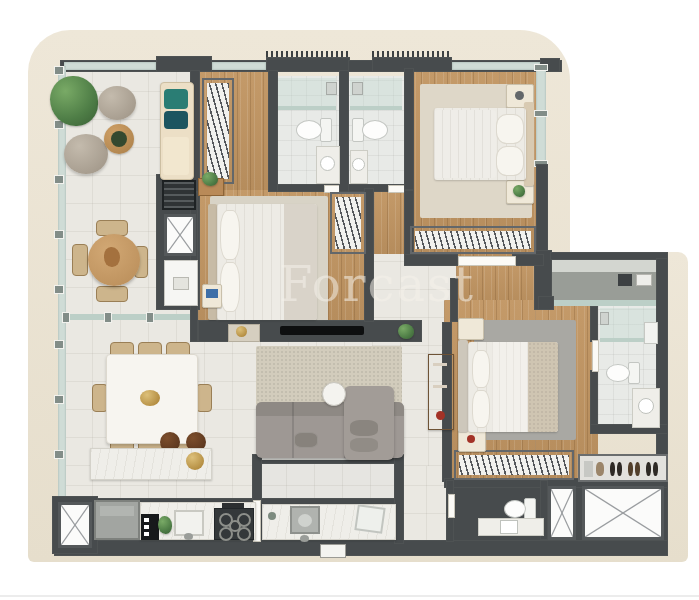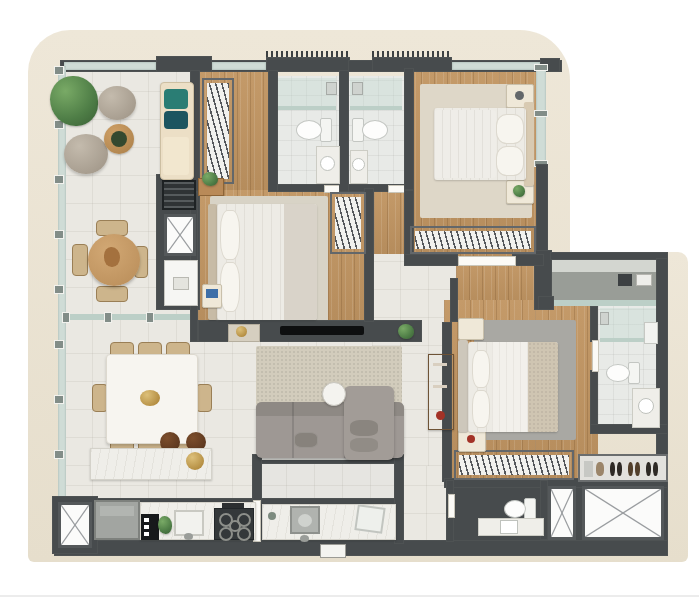--- a/index.html
+++ b/index.html
@@ -363,15 +363,16 @@
 
   <div class="abs marbletop" style="left:262px;top:504px;width:132px;height:34px"></div>
   <div class="abs" style="left:290px;top:506px;width:30px;height:28px;background:#b0b3af;border:2px solid #8e918d;box-sizing:border-box">
     <div class="abs" style="left:6px;top:6px;width:14px;height:13px;border-radius:50%;background:#cfd2ce"></div>
   </div>
   <div class="abs" style="left:300px;top:535px;width:9px;height:7px;border-radius:50%;background:#9a9d99"></div>
   <div class="abs" style="left:268px;top:512px;width:8px;height:8px;border-radius:50%;background:#7d8b7f"></div>
   <div class="abs" style="left:356px;top:506px;width:28px;height:26px;background:#eef0ec;border:2px solid #c2c5c0;box-sizing:border-box;transform:rotate(8deg)"></div>
   <div class="abs" style="left:320px;top:544px;width:24px;height:12px;background:#f4f4f0;border:1px solid #9b9b95"></div>
 
+  <div class="abs watermark wm-brand" style="left:272px;top:256px;width:210px">Forcast</div>
 
   <div class="abs" style="left:0;top:595px;width:699px;height:2px;background:#ececec"></div>
 </div>
 
 </body></html>

